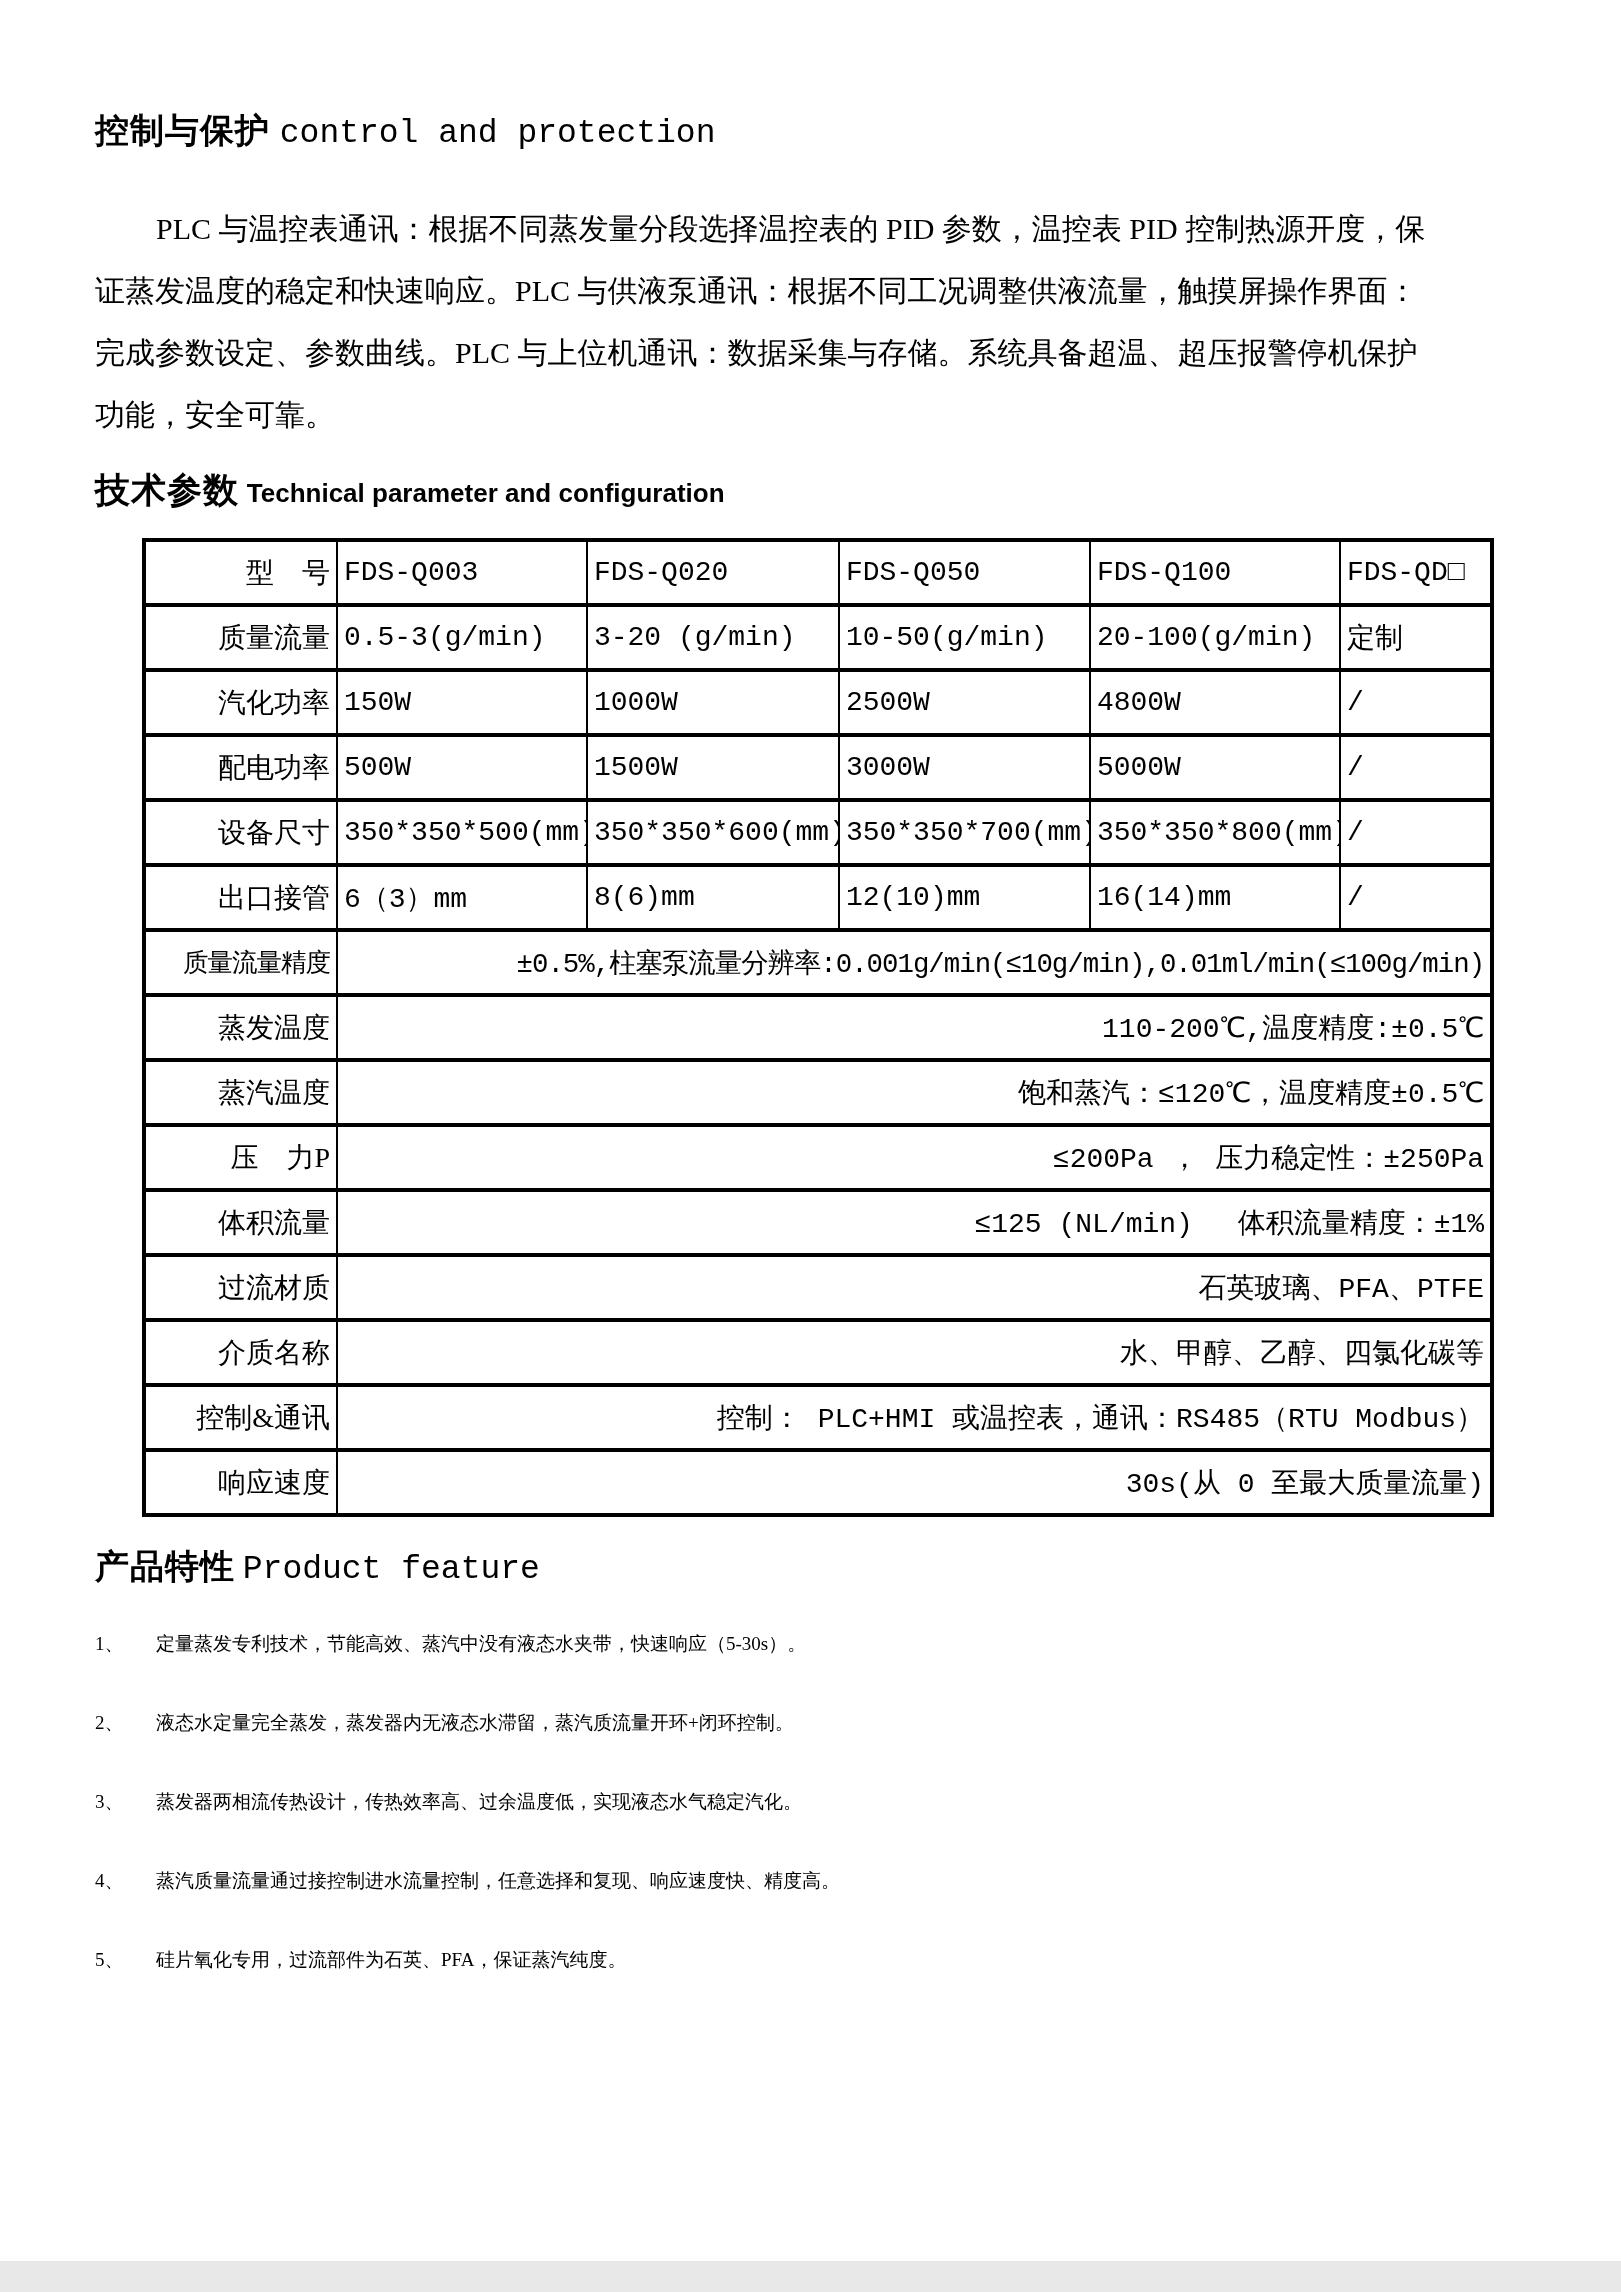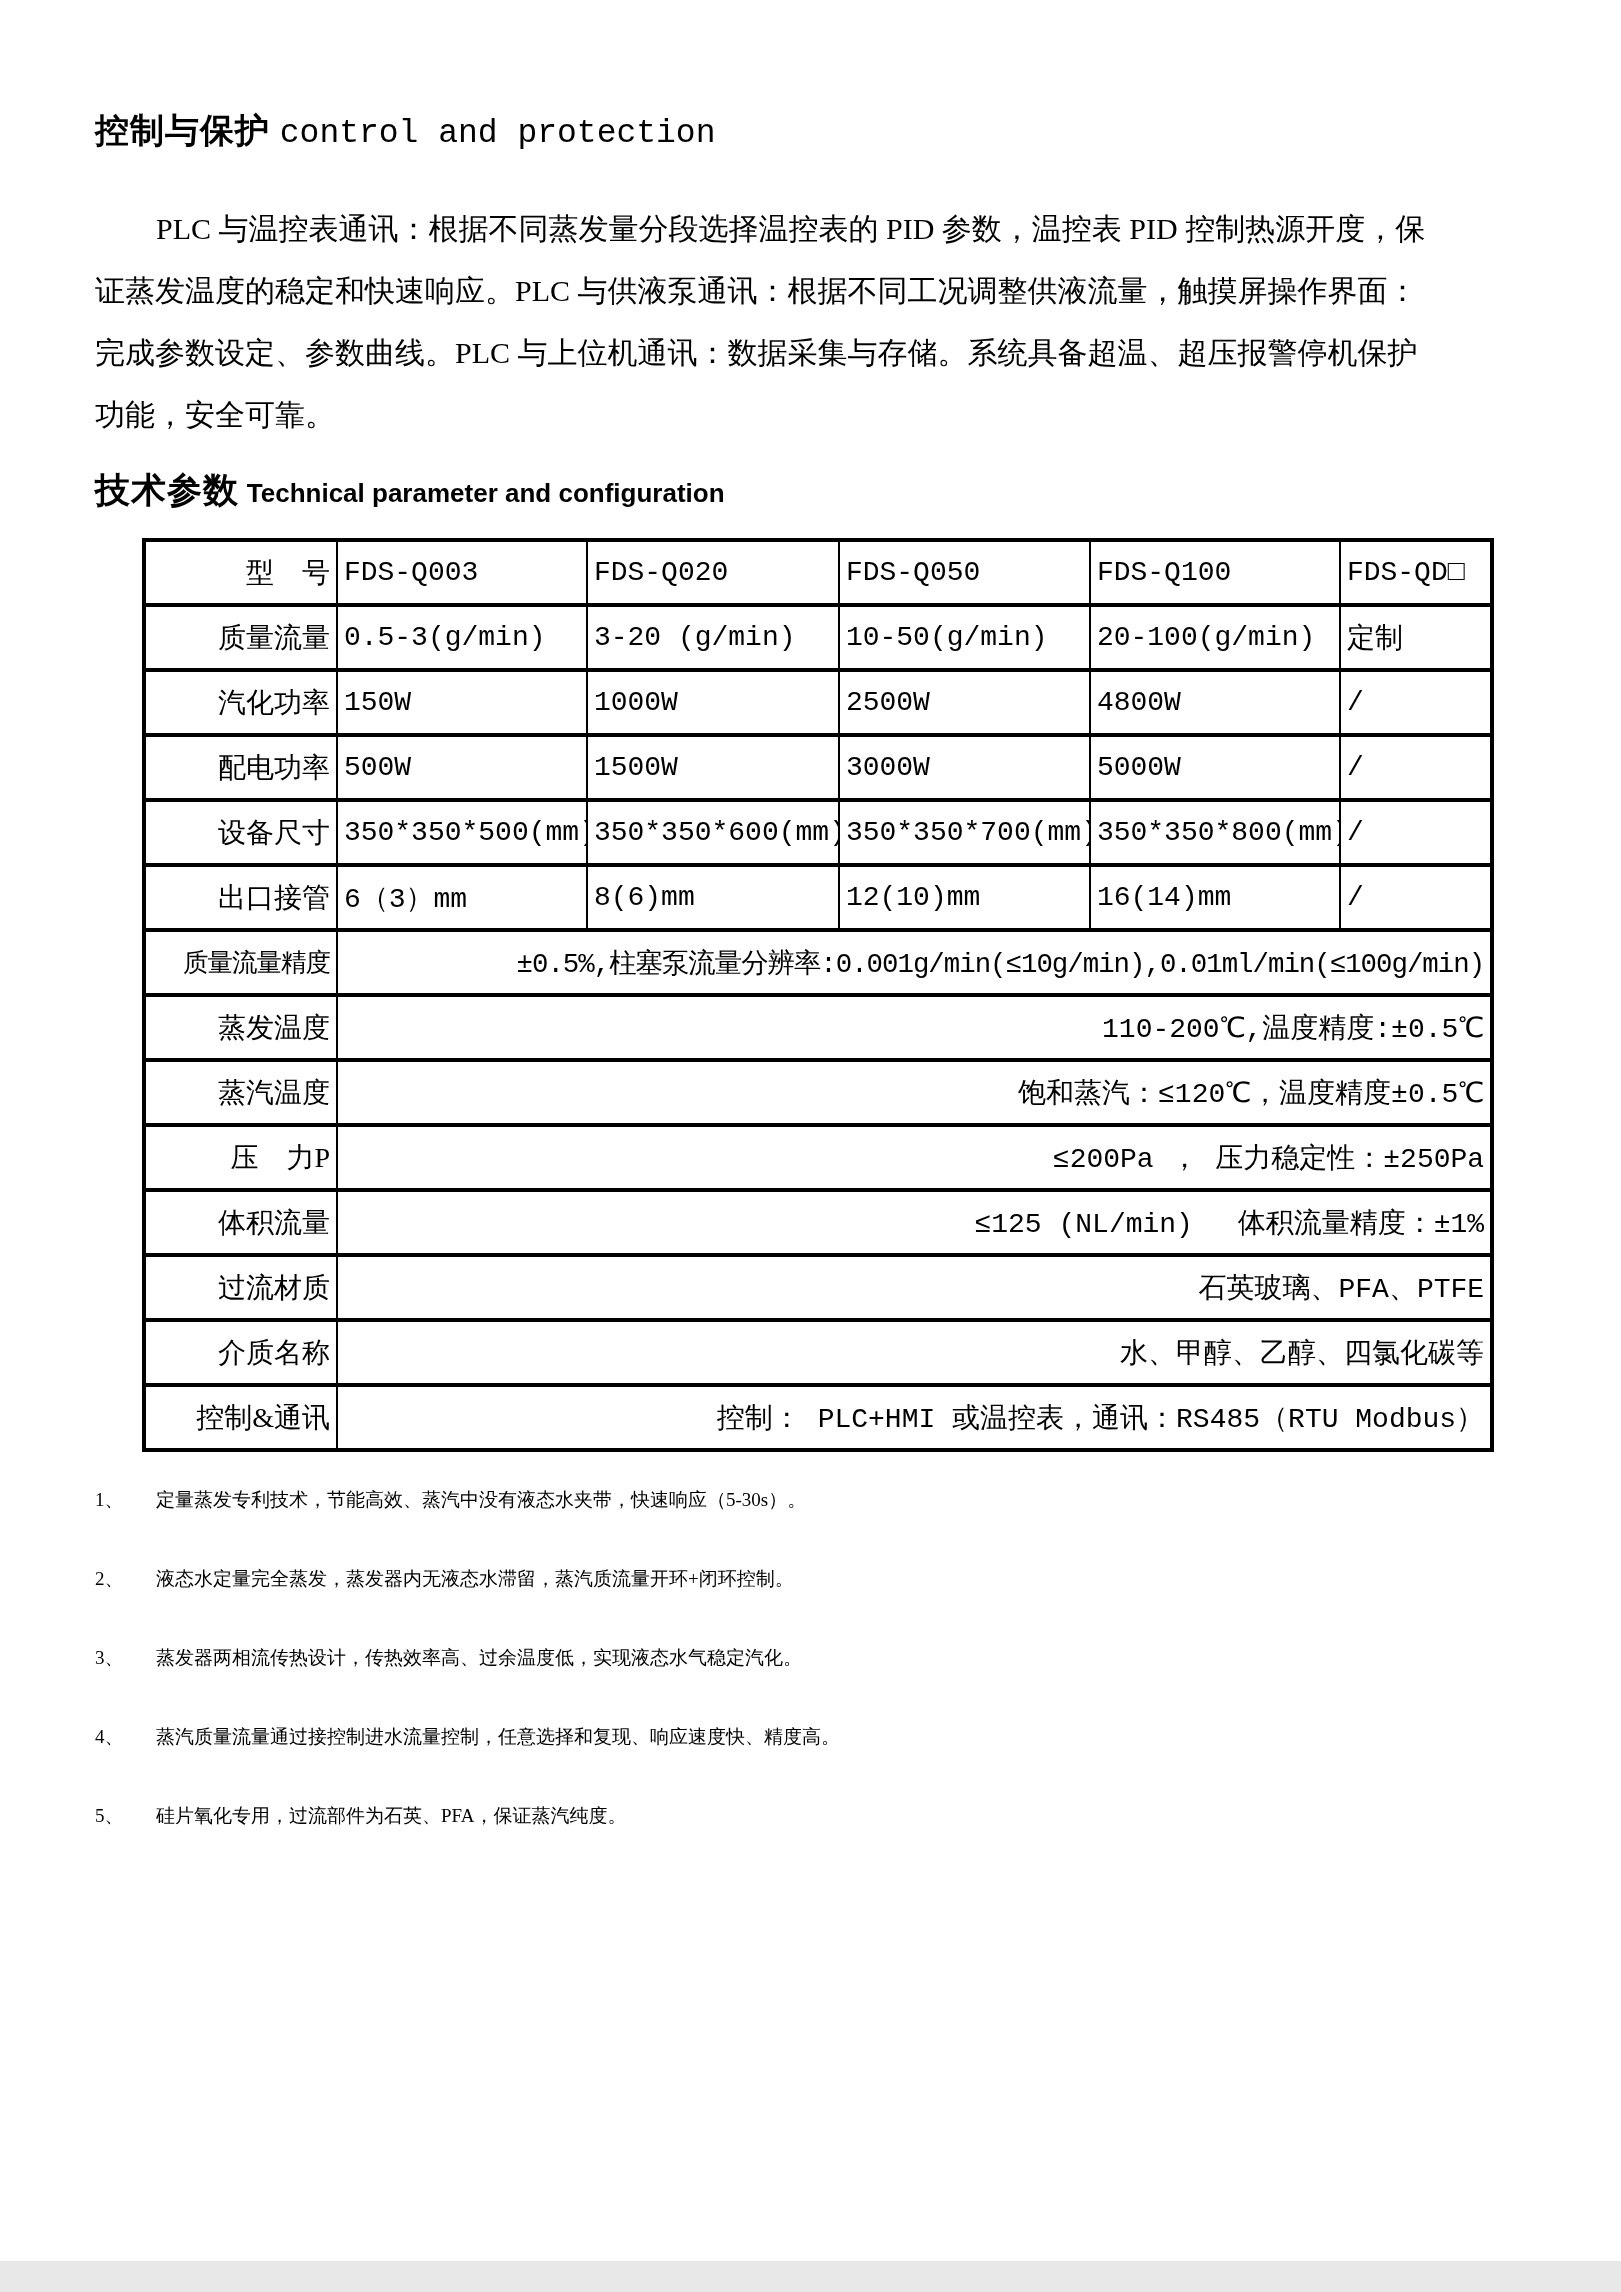--- a/index.html
+++ b/index.html
@@ -217,23 +217,30 @@
         <td class="span-val" colspan="5">石英玻璃、PFA、PTFE</td>
       </tr>
       <tr>
         <td class="lbl">介质名称</td>
         <td class="span-val" colspan="5">水、甲醇、乙醇、四氯化碳等</td>
       </tr>
       <tr>
         <td class="lbl">控制&amp;通讯</td>
         <td class="span-val" colspan="5">控制： PLC+HMI 或温控表，通讯：RS485（RTU Modbus）</td>
       </tr>
+      <tr>
+        <td class="lbl">响应速度</td>
+        <td class="span-val" colspan="5">30s(从 0 至最大质量流量)</td>
+      </tr>
     </tbody>
   </table>
 
+  <div class="h-row h3">
+    <span class="zh">产品特性</span><span class="en">Product feature</span>
+  </div>
 
   <div class="features">
     <div class="feature">
       <span class="num">1、</span><span>定量蒸发专利技术，节能高效、蒸汽中没有液态水夹带，快速响应（5-30s）。</span>
     </div>
     <div class="feature">
       <span class="num">2、</span><span>液态水定量完全蒸发，蒸发器内无液态水滞留，蒸汽质流量开环+闭环控制。</span>
     </div>
     <div class="feature">
       <span class="num">3、</span><span>蒸发器两相流传热设计，传热效率高、过余温度低，实现液态水气稳定汽化。</span>

